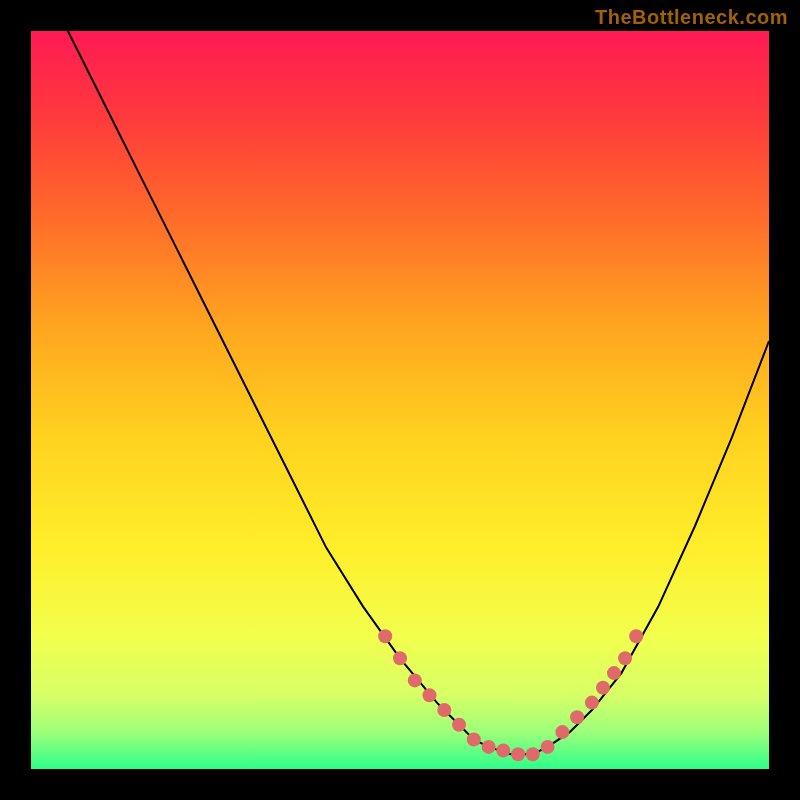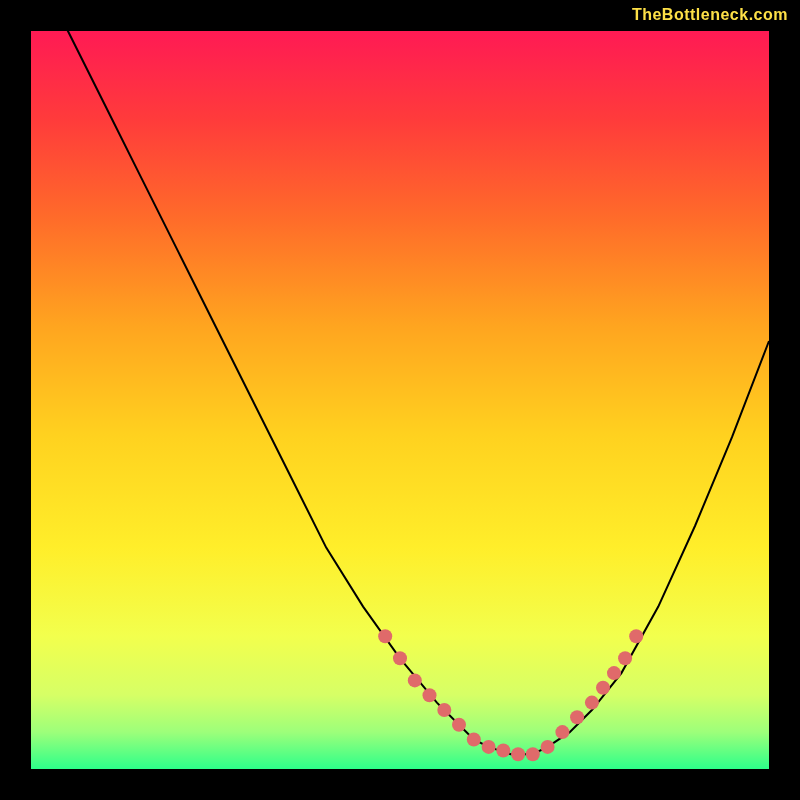--- a/index.html
+++ b/index.html
@@ -34,22 +34,22 @@
       #ffee2a 70%,
       #f2ff4d 82%,
       #d6ff66 90%,
       #9dff7a 95%,
       #2dff8a 100%);
   }
   .watermark {
     position: absolute;
     top: 6px;
     right: 12px;
-    color: #fde047;
-    font-size: 16px;
+    color: #a16207;
+    font-size: 20px;
     font-weight: 600;
     letter-spacing: 0.5px;
     user-select: none;
   }
   svg.curve {
     position: absolute;
     left: 0;
     top: 0;
     width: 738px;
     height: 738px;

